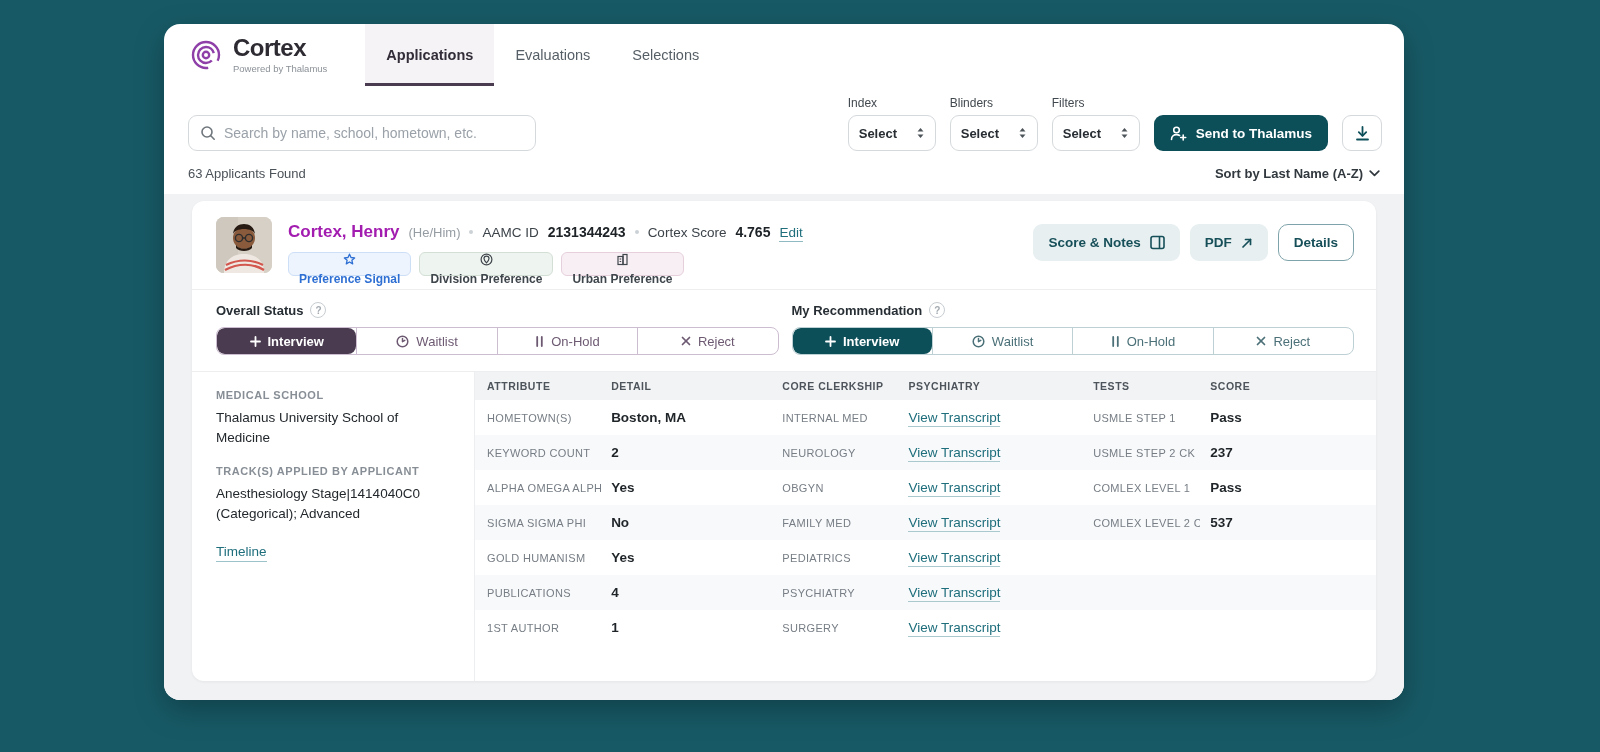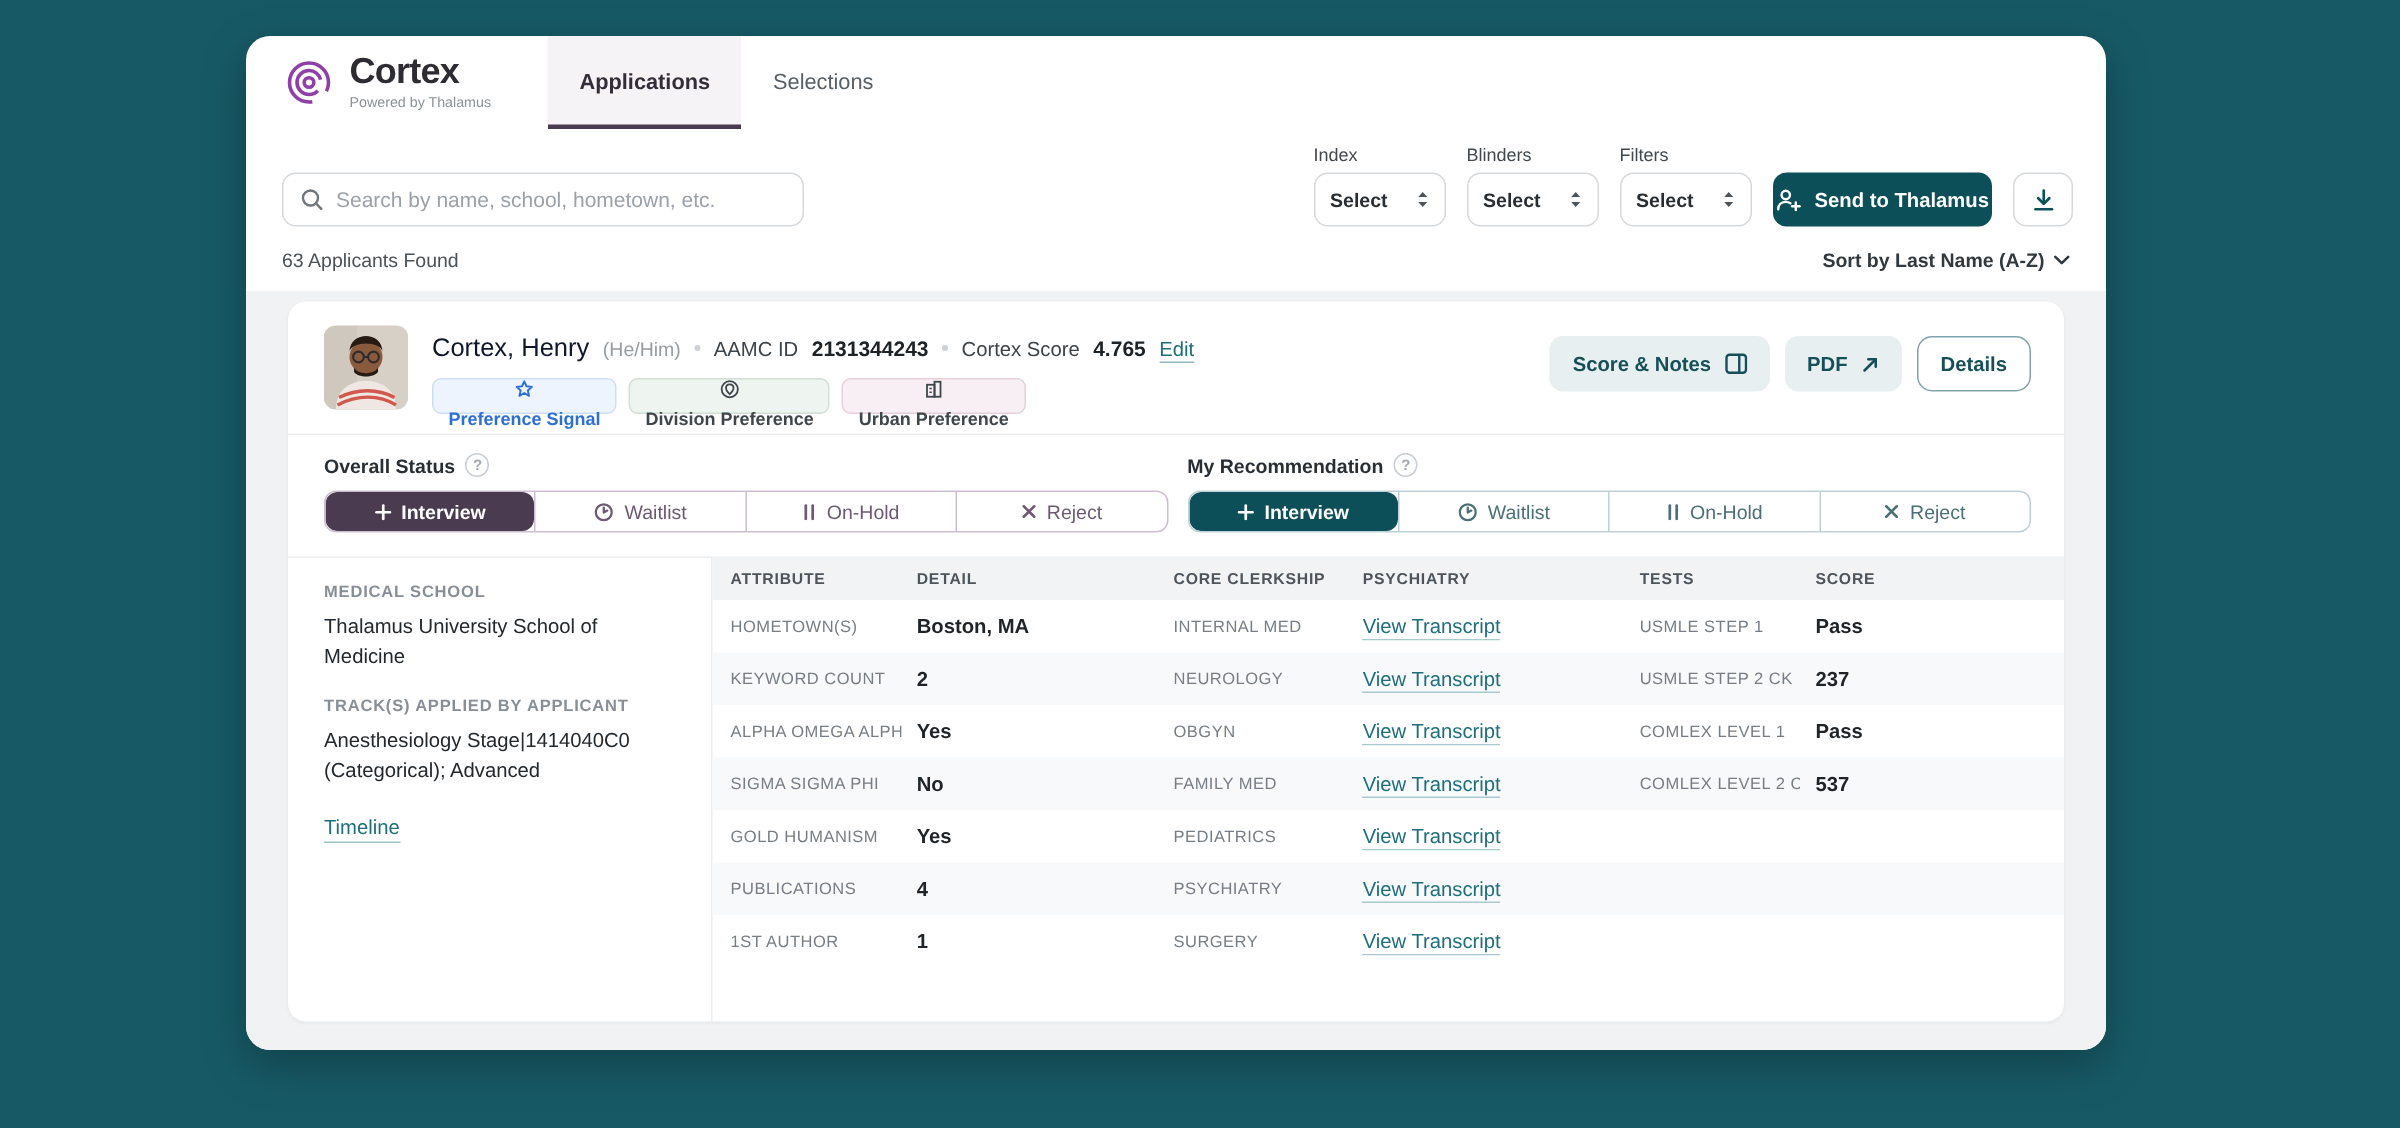--- a/index.html
+++ b/index.html
@@ -36,37 +36,37 @@
   .search-box input { border:none; outline:none; flex:1; font-size:14px; color:#30363b;
                       font-family:inherit; background:transparent; }
   .search-box input::placeholder { color:#9aa1a8; }
   .flex-spacer { flex:1; }
   .select-group { display:flex; flex-direction:column; }
   .select-label { font-size:12px; color:#41484e; margin-bottom:5px; }
   .select-box { width:88px; height:36px; border:1px solid #d5d9dc; border-radius:9px; background:#fff;
                 display:flex; align-items:center; justify-content:space-between; padding:0 10px;
                 font-size:13px; font-weight:600; color:#272d32; cursor:pointer; }
   .send-btn { height:36px; background:#0d4f59; border:none; border-radius:9px; color:#fff;
-              padding:0 2px; display:flex; align-items:center; gap:9px; font-size:13.5px;
+              padding:0 16px; display:flex; align-items:center; gap:9px; font-size:13.5px;
               font-weight:700; font-family:inherit; cursor:pointer; }
   .download-btn { width:40px; height:36px; background:#fff; border:1px solid #d5d9dc; border-radius:9px;
                   display:flex; align-items:center; justify-content:center; cursor:pointer; }
   
   .results-row { display:flex; justify-content:space-between; align-items:center;
                  padding:15px 24px 13px 24px; flex:none; }
   .results-count { font-size:13px; color:#4b5258; }
   .sort-by { font-size:13px; font-weight:600; color:#31383e; display:flex; align-items:center; gap:6px; cursor:pointer; }
   
   .content-bg { flex:1; background:#f1f2f4; padding:7px 28px 14px 28px; }
   .card { background:#fff; border-radius:12px; height:480px; overflow:hidden;
           box-shadow:0 1px 3px rgba(20,30,40,.06); display:flex; flex-direction:column; }
   .card-header { display:flex; gap:16px; padding:16px 22px 13px 24px; flex:none; }
   .photo { width:56px; height:56px; border-radius:8px; overflow:hidden; flex:none; background:#d8d1c8; }
   .name-row { display:flex; align-items:baseline; gap:9px; margin-top:5px; }
-  .applicant-name { font-size:17px; font-weight:400; color:#0f172a; }
+  .applicant-name { font-size:17px; font-weight:700; color:#a21caf; }
   .pronouns { font-size:13px; color:#959ca2; }
   .sep-dot { width:4px; height:4px; border-radius:50%; background:#ccd1d6; align-self:center; }
   .meta-label { font-size:13.5px; color:#3c4349; }
   .meta-value { font-size:14px; font-weight:700; color:#1d2226; }
   .edit-link { font-size:13.5px; color:#1e6e7c; border-bottom:1px solid #8fbac2; padding-bottom:1px; cursor:pointer; }
   .badge-row { display:flex; gap:8px; margin-top:10px; }
   .badge { height:24px; padding:0 10px; border-radius:6px; border:1px solid; font-size:12px;
            font-weight:600; display:flex; align-items:center; gap:6px;flex-direction:column; }
   .badge.blue  { color:#2e6fd3; background:#eef4fd; border-color:#cddff7; }
   .badge.green { color:#3f464c; background:#eef4ef; border-color:#d3dfd5; }
@@ -133,20 +133,23 @@
       <div class="brand-text">
         <div class="brand-name">Cortex</div>
         <div class="brand-tagline">Powered by Thalamus</div>
       </div>
     </div>
     <div class="nav" id="nav-tabs">
         <div class="nav-tab active">
           <span>Applications</span>
         </div>
         <div class="nav-tab">
+          <span>Evaluations</span>
+        </div>
+        <div class="nav-tab">
           <span>Selections</span>
         </div>
       </div>
   </div>
 
   <div class="toolbar">
     <div class="search-box">
       <span>
         <svg width="16" height="16" viewBox="0 0 16 16">
             <circle cx="7" cy="7" r="5" fill="none" stroke="#6f767c" stroke-width="1.6"></circle>

